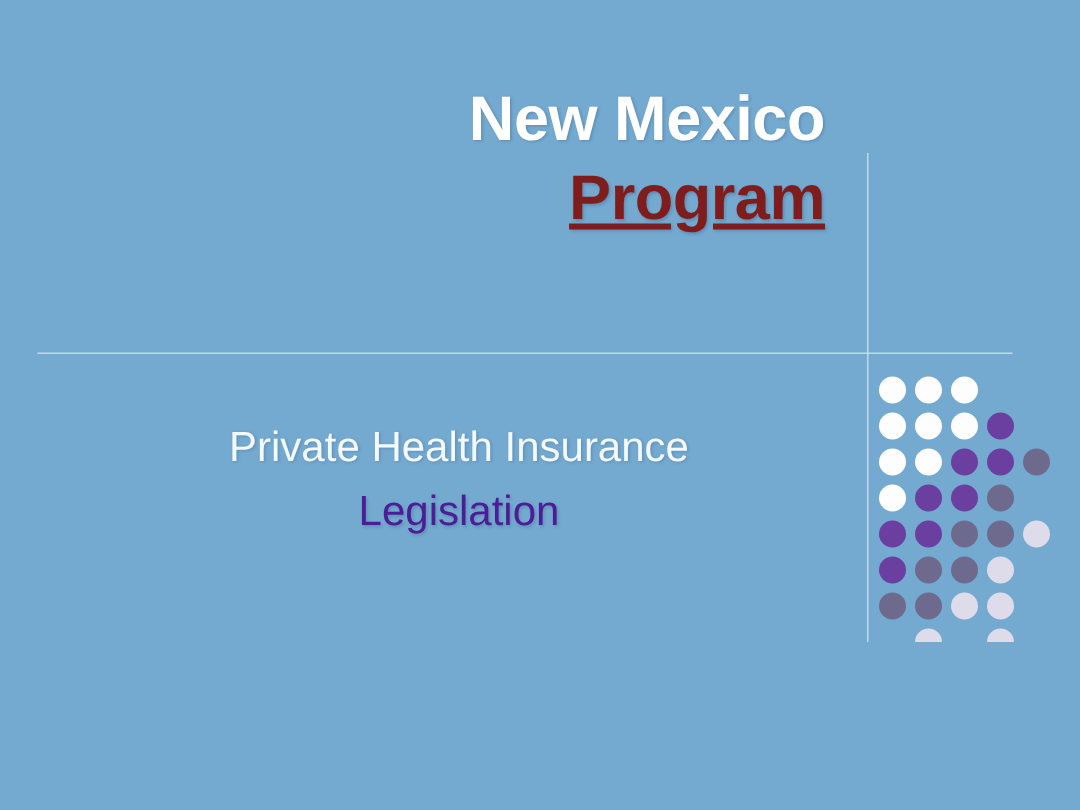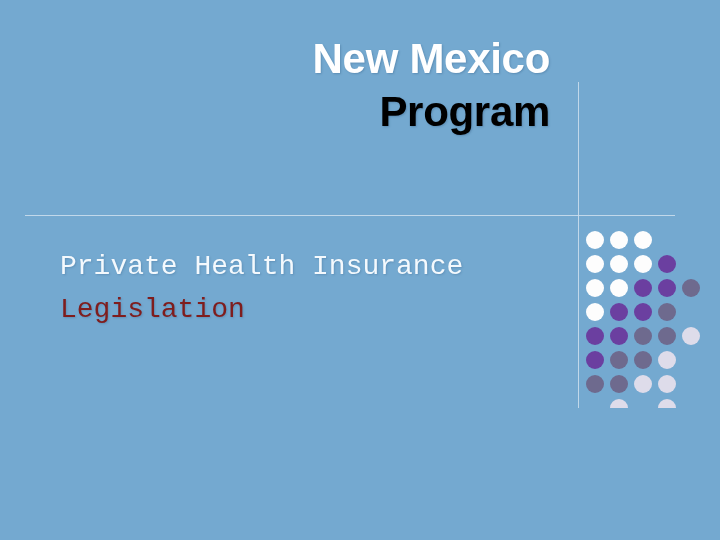--- a/index.html
+++ b/index.html
@@ -12,20 +12,21 @@
     overflow: hidden;
     font-family: "Liberation Sans", sans-serif;
     background: #74a9d0;
   }
   #slide {
     position: relative;
     width: 720px;
     height: 408px;
     background: #74a9d0;
     overflow: hidden;
+    margin-top: 20px;
   }
 
   
   #h-rule {
     position: absolute;
     left: 25px;
     top: 215px;
     width: 650px;
     height: 1px;
     background: #cfe0ee;
@@ -55,24 +56,23 @@
     font-size: 42px;
     font-weight: bold;
     line-height: 53px;
     letter-spacing: -0.3px;
     white-space: nowrap;
     text-shadow: 1px 1px 2px rgba(40,80,120,.30);
   }
   #subtitle-block {
     position: absolute;
     left: 60px;
-    top: 245px;
+    top: 256px;
     width: 492px;
-    text-align: left;
-    font-family: Liberation Mono, monospace;
+    text-align: center;
   }
   .subtitle-line {
     display: block;
     color: #f4f9fd;
     font-size: 28px;
     font-weight: normal;
     line-height: 43px;
     white-space: nowrap;
     text-shadow: 1px 1px 2px rgba(40,80,120,.25);
   }
@@ -95,26 +95,26 @@
 </head>
 <body>
 
 <div id="slide" style="background: rgb(116, 169, 208);">
 
   <div id="h-rule" style="background: rgb(207, 224, 238);"></div>
   <div id="v-rule" style="background: rgb(207, 224, 238);"></div>
 
   <div id="title-block">
     <span class="title-line" style="color: rgb(255, 255, 255);">New Mexico</span>
-    <span class="title-line" style="color: #000000;">Program</span>
+    <span class="title-line" style="color: #7f1d1d; text-decoration: underline;">Program</span>
   </div>
 
   <div id="subtitle-block">
     <span class="subtitle-line" style="color: rgb(244, 249, 253);">Private Health Insurance</span>
-    <span class="subtitle-line" style="color: #7f1d1d;">Legislation</span>
+    <span class="subtitle-line" style="color: #4c1d95;">Legislation</span>
   </div>
 
   <div id="dot-matrix">
       <div class="dot" style="left: 0px; top: 0px; width: 18px; height: 18px; background: rgb(253, 253, 253);"></div>
       <div class="dot" style="left: 24px; top: 0px; width: 18px; height: 18px; background: rgb(253, 253, 253);"></div>
       <div class="dot" style="left: 48px; top: 0px; width: 18px; height: 18px; background: rgb(253, 253, 253);"></div>
       <div class="dot" style="left: 0px; top: 24px; width: 18px; height: 18px; background: rgb(253, 253, 253);"></div>
       <div class="dot" style="left: 24px; top: 24px; width: 18px; height: 18px; background: rgb(253, 253, 253);"></div>
       <div class="dot" style="left: 48px; top: 24px; width: 18px; height: 18px; background: rgb(253, 253, 253);"></div>
       <div class="dot" style="left: 72px; top: 24px; width: 18px; height: 18px; background: rgb(107, 63, 160);"></div>

